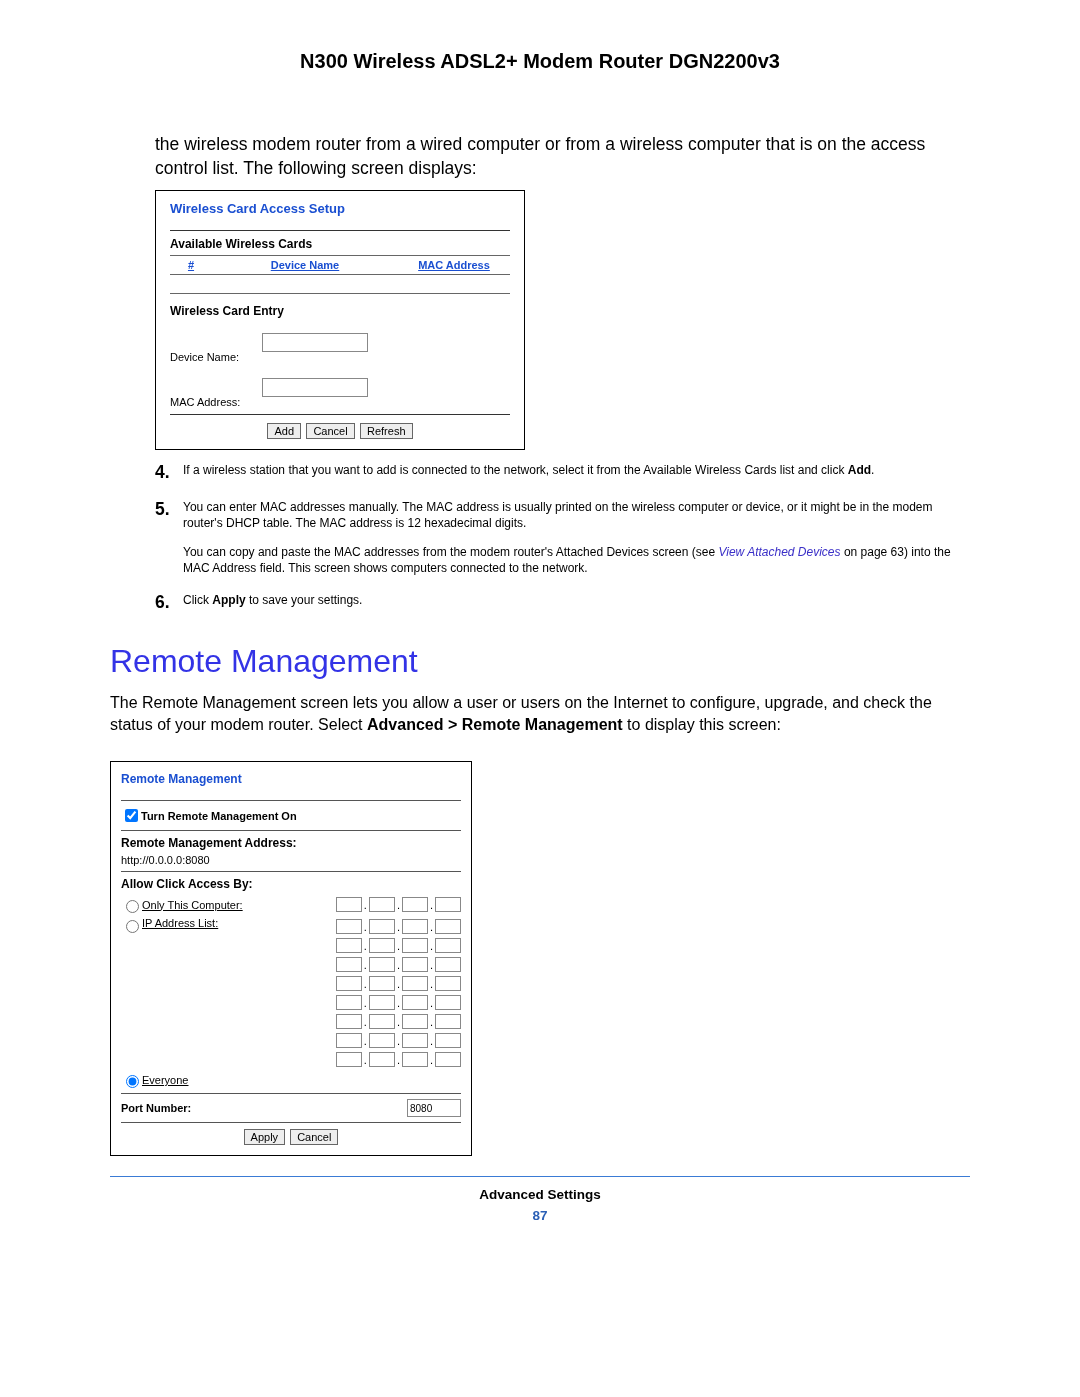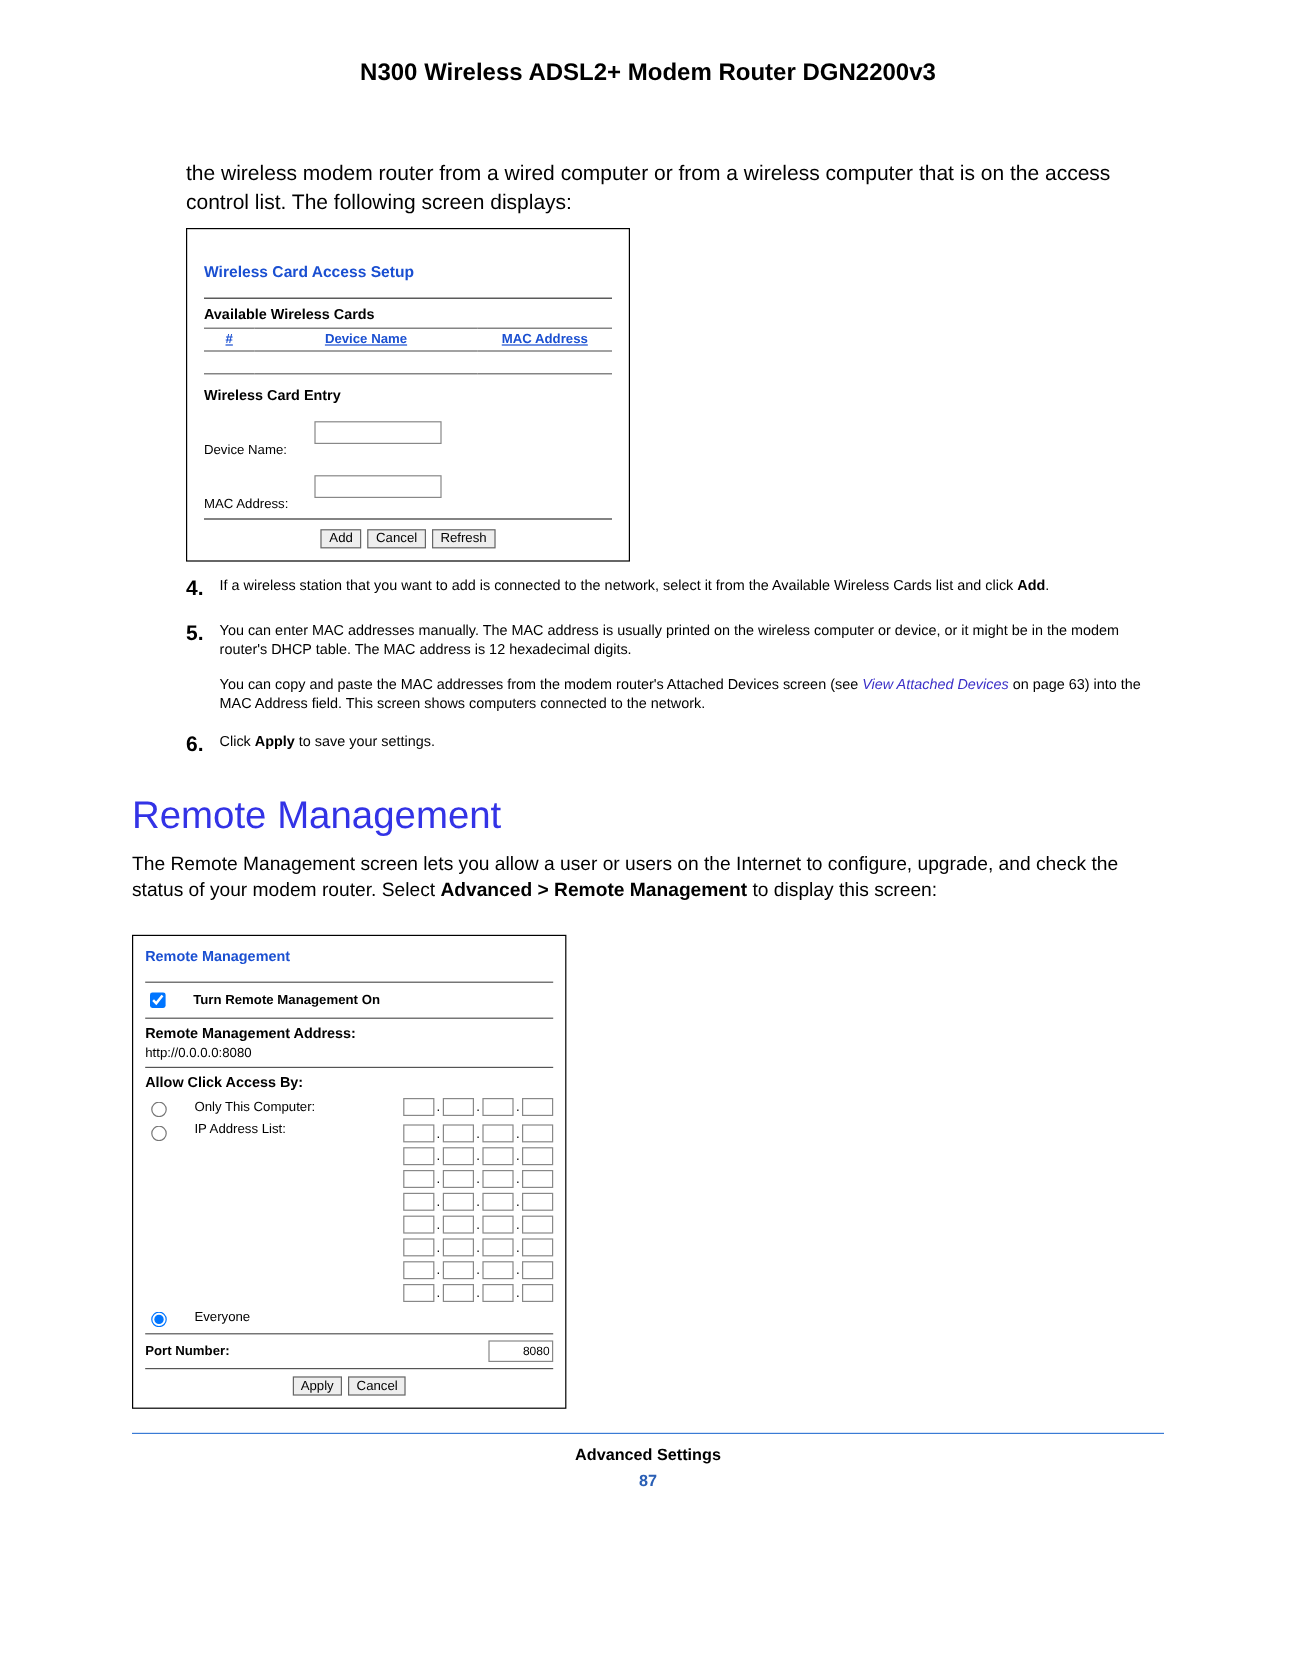--- a/index.html
+++ b/index.html
@@ -23,21 +23,21 @@
     font-size: 17.5px;
     line-height: 1.35;
   }
   .intro {
     margin: 0 0 10px 45px;
   }
   .screenshot {
     border: 1px solid #000;
     background: #fff;
     margin: 8px 0 12px 45px;
-    padding: 28px 14px 10px 14px;
+    padding: 10px 14px 10px 14px;
     font-size: 12px;
   }
   .shot-title {
     color: #1a4fd1;
     font-weight: bold;
     font-size: 13px;
     margin-bottom: 14px;
   }
   .shot-hr {
     border: none;
@@ -133,23 +133,23 @@
     border: 1px solid #000;
     width: 340px;
     padding: 10px 10px 10px 10px;
     font-size: 11px;
     margin: 6px 0 20px 0;
   }
   .rm-row {
     display: flex;
     align-items: center;
     margin: 3px 0;
-    gap: 20px;
-  }
-  .rm-row label { flex: 0 0 auto; }
+    gap: 0;
+  }
+  .rm-row label { flex: 0 0 auto; text-decoration: underline; }
   .ip-cell {
     width: 24px;
     height: 13px;
     border: 1px solid #888;
     font-size: 10px;
     text-align: center;
     padding: 0;
   }
   .ip-group {
     display: flex;
@@ -159,21 +159,21 @@
   }
   .ip-line {
     display: flex;
     justify-content: flex-end;
   }
   .port-input {
     width: 48px;
     height: 14px;
     border: 1px solid #888;
     font-size: 10px;
-    text-align: right;
+    text-align: left;
     margin-left: auto;
   }
   .rm-hr {
     border: none;
     border-top: 1px solid #555;
     margin: 5px 0;
   }
   .rm-btn-row {
     text-align: center;
     margin-top: 6px;

